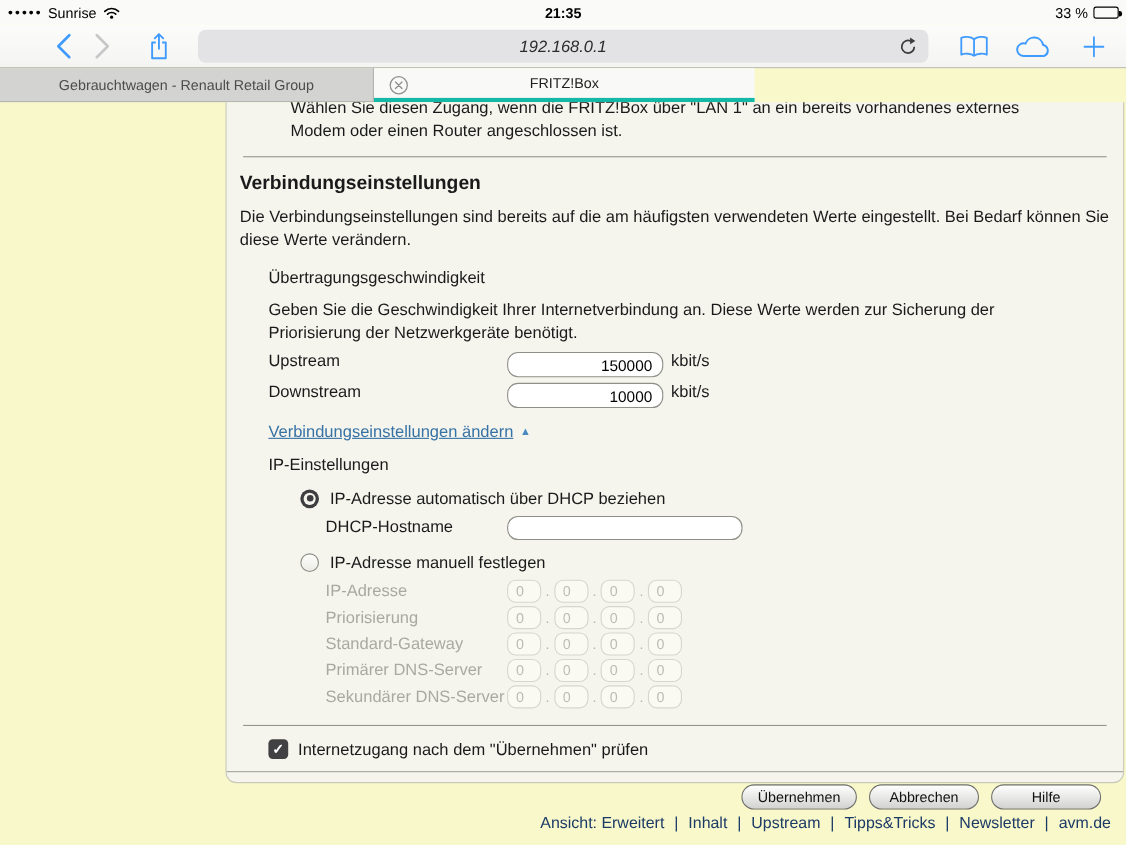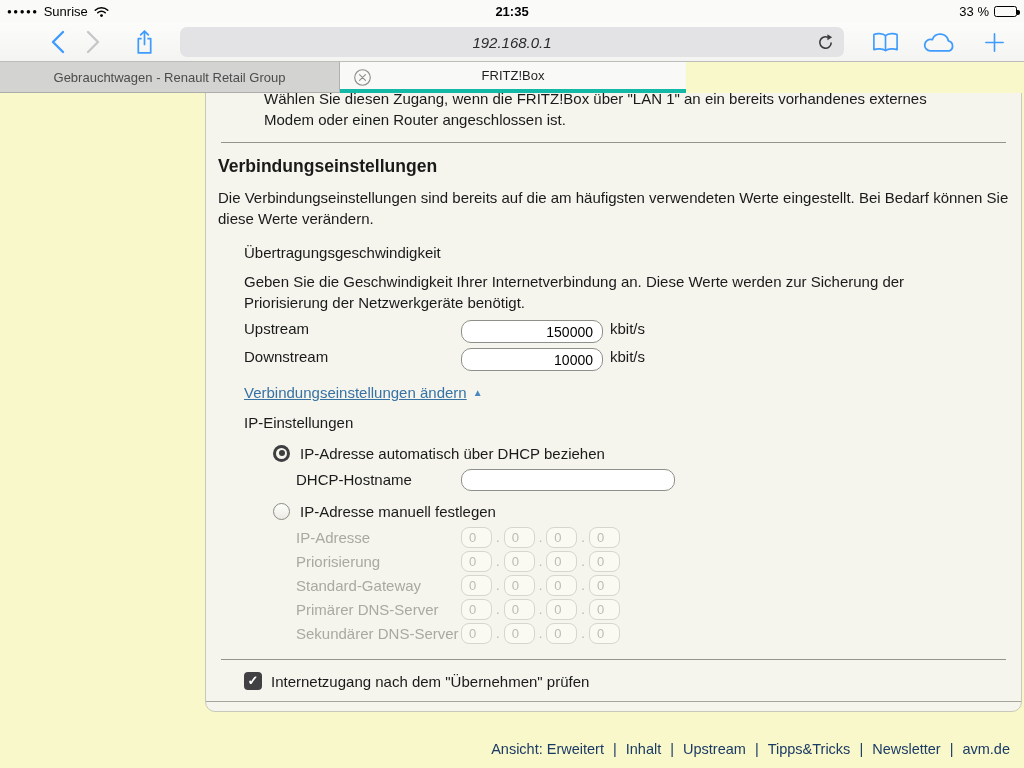--- a/index.html
+++ b/index.html
@@ -277,20 +277,25 @@
 
     <div class="divider" style="margin-top:14px;"></div>
 
     <div class="check-row">
       <span class="checkbox">✓</span>
       <span>Internetzugang nach dem "Übernehmen" prüfen</span>
     </div>
 
     <div class="divider-full"></div>
 
+    <div class="btn-bar">
+      <button class="btn">Übernehmen</button>
+      <button class="btn">Abbrechen</button>
+      <button class="btn">Hilfe</button>
+    </div>
   </div>
 
   <div class="footer">
     <span class="flink">Ansicht: Erweitert</span>
     <span class="fsep">|</span>
     <span class="flink">Inhalt</span>
     <span class="fsep">|</span>
     <span class="flink">Upstream</span>
     <span class="fsep">|</span>
     <span class="flink">Tipps&amp;Tricks</span>

